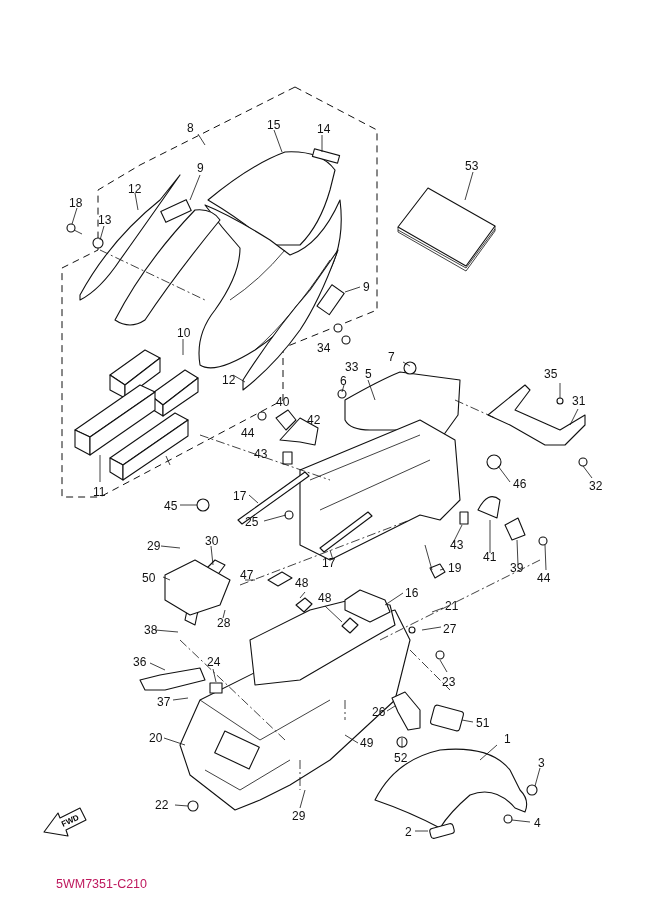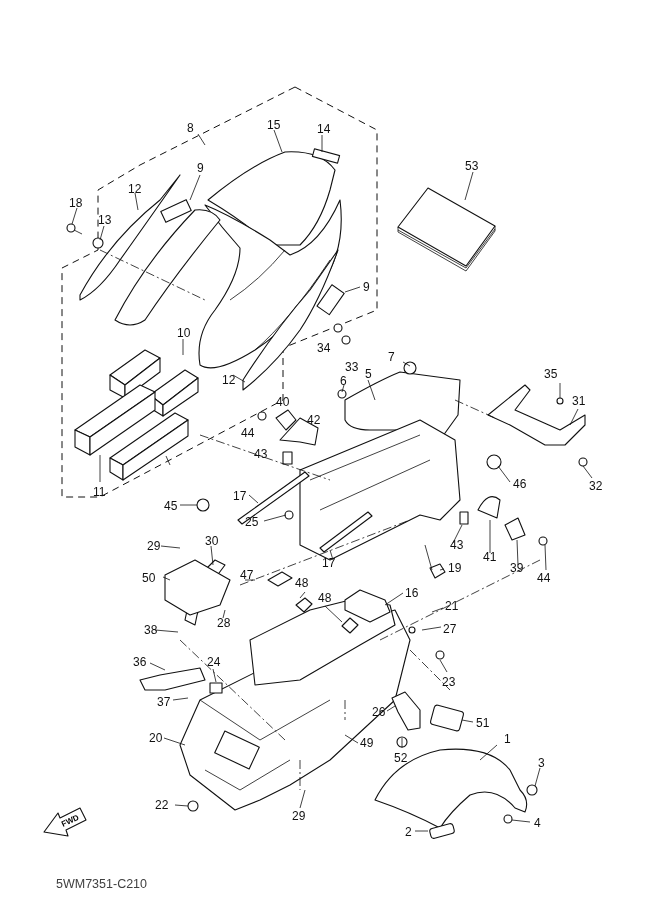--- a/index.html
+++ b/index.html
@@ -4,21 +4,21 @@
 <style>
   html, body { margin:0; padding:0; background:#ffffff; }
   body { width:661px; height:913px; position:relative; overflow:hidden; font-family:"Liberation Sans", sans-serif; }
   #diagram { position:absolute; left:0; top:0; width:661px; height:913px; }
   .callout { font-family:"Liberation Sans", sans-serif; font-size:12px; fill:#111; }
   .part { fill:#fff; stroke:#111; stroke-width:1.1; stroke-linejoin:round; }
   .thin { fill:none; stroke:#111; stroke-width:0.8; }
   .lead { fill:none; stroke:#111; stroke-width:0.8; }
   .dash { fill:none; stroke:#111; stroke-width:1; stroke-dasharray:7 5; }
   .dashdot { fill:none; stroke:#111; stroke-width:0.8; stroke-dasharray:9 3 2 3; }
-  .ref { position:absolute; left:56px; top:877px; font-size:12.5px; color:#404040; font-family:"Liberation Sans", sans-serif; }
+  .ref { position:absolute; left:56px; top:877px; font-size:12.5px; color:#be185d; font-family:"Liberation Sans", sans-serif; }
 </style>
 </head>
 <body>
 
 <svg id="diagram" viewBox="0 0 661 913" xmlns="http://www.w3.org/2000/svg">
 
   <g>
     <polyline class="dash" points="295,87 377,130 377,310 283,348 283,400 100,497 62,497 62,268 98,250"></polyline>
     <polyline class="dash" points="295,87 140,165 98,190 98,250"></polyline>
   </g>

